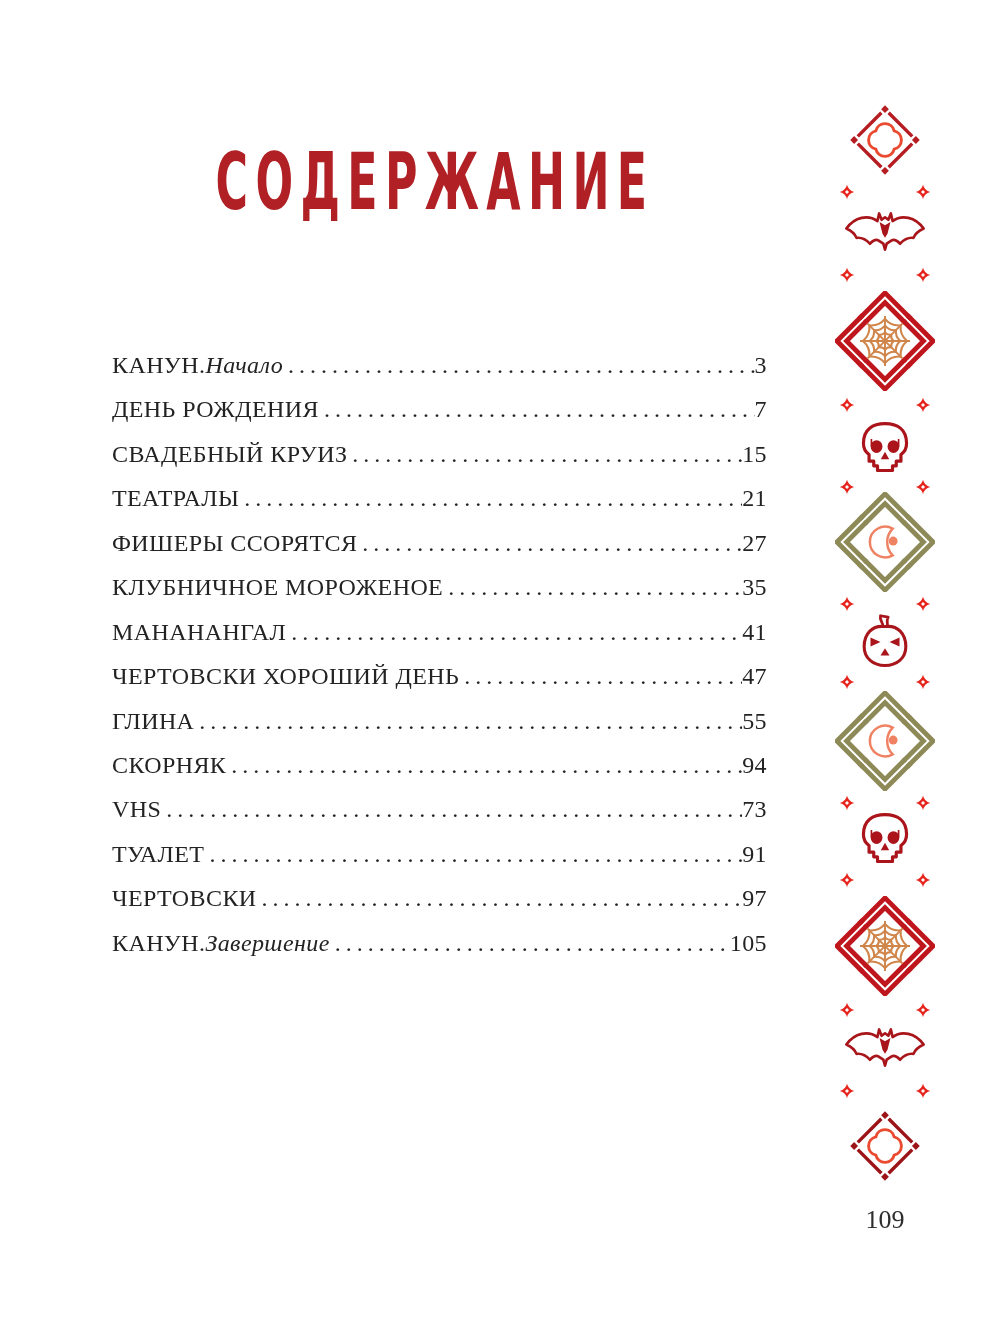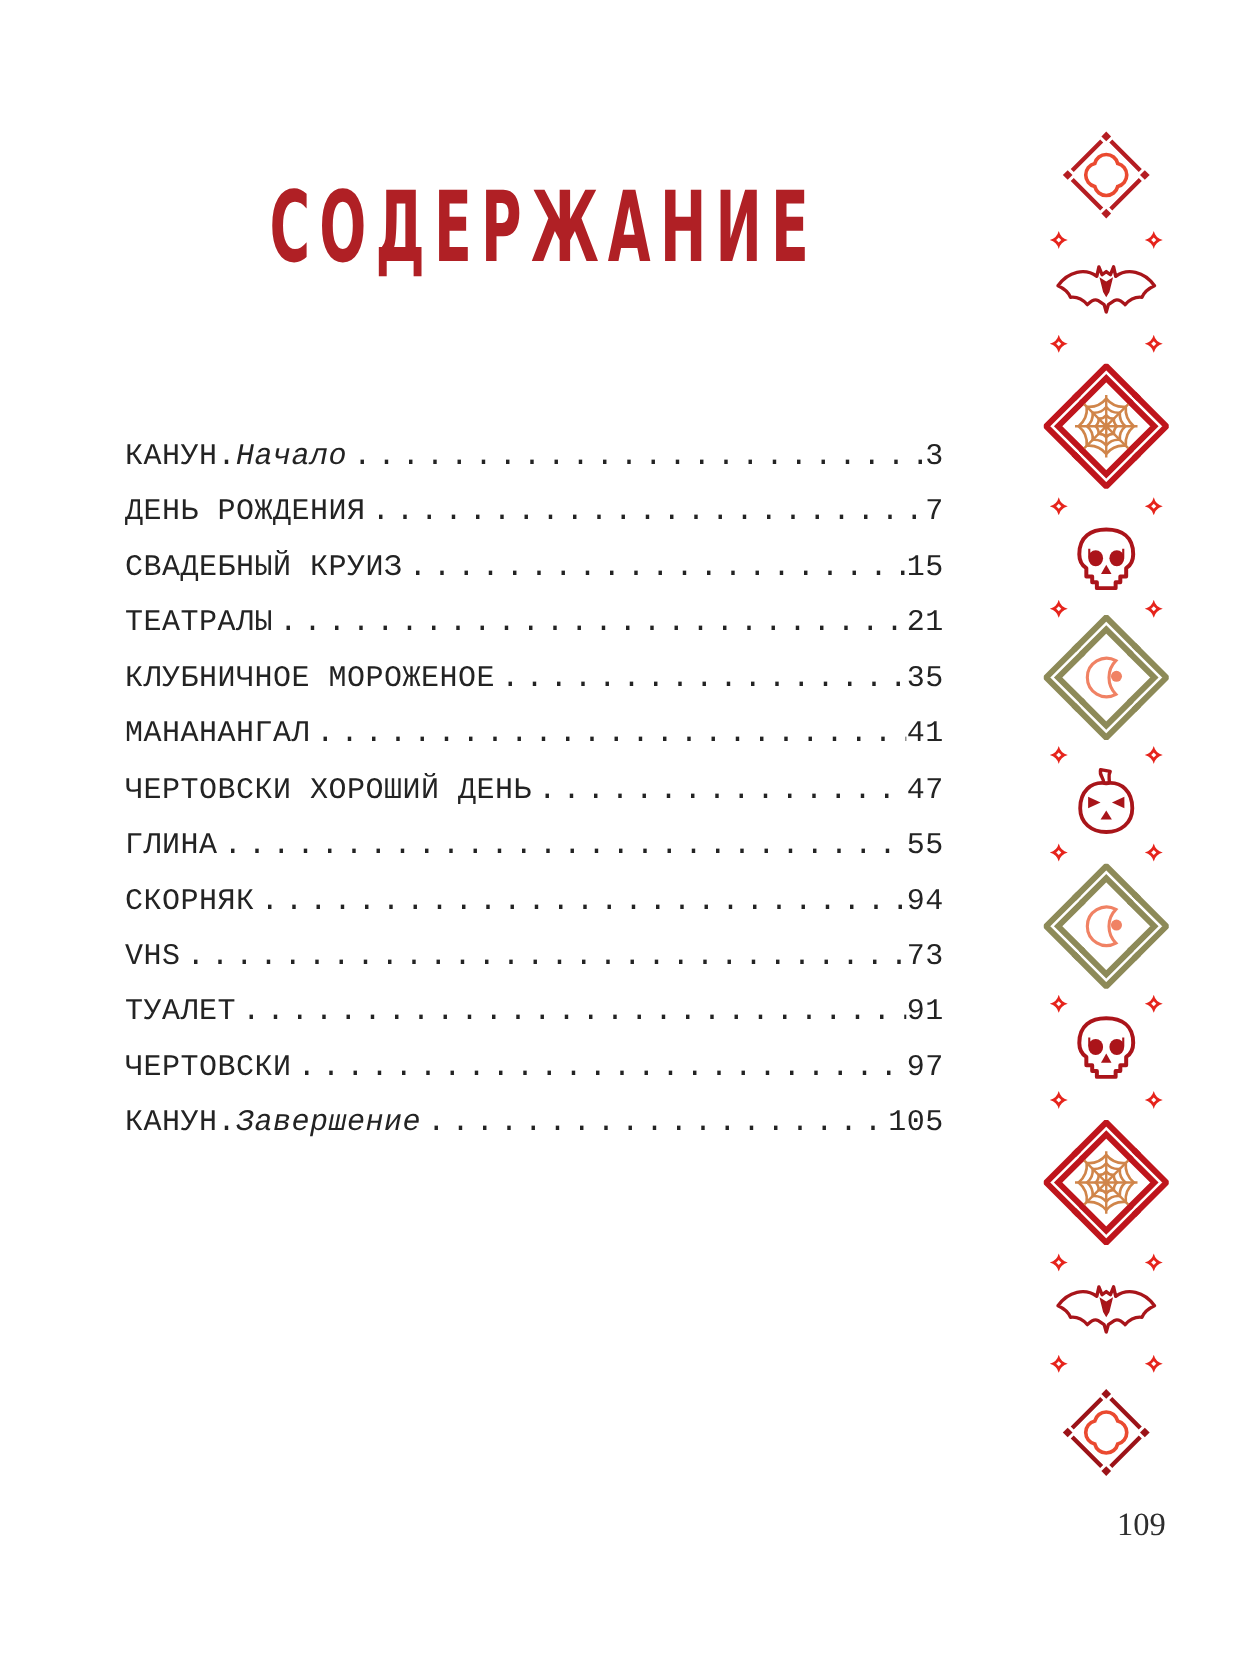--- a/index.html
+++ b/index.html
@@ -22,21 +22,21 @@
     letter-spacing:9px;
     color:#b02025;
     transform:scale(0.82,1.45);
     transform-origin:center top;
     white-space:nowrap;
   }
 
   
   .toc {
     position:absolute;
-    left:100px; top:352px; width:655px;font-family:Liberation Mono, monospace;
+    left:112px; top:352px; width:655px;
   }
   .toc-row {
     display:flex;
     align-items:baseline;
     height:44.45px;
     font-size:24px;
     color:#232323;
     letter-spacing:0.4px;
     white-space:nowrap;
   }
@@ -67,21 +67,21 @@
     transform:translate(-50%,-50%);
     display:flex;
     align-items:center;
   }
   .decor-item.pair { gap:60px; }
   .decor-item svg { display:block; }
 
   
   .folio {
     position:absolute;
-    left:883px; top:1205px; width:60px;
+    left:855px; top:1205px; width:60px;
     text-align:center;
     font-size:26px;
     color:#2e2e2e;
   }
 
   .defs-svg { position:absolute; width:0; height:0; overflow:hidden; }
 </style>
 </head>
 <body>
 
@@ -181,20 +181,26 @@
     <span class="toc-page">15</span>
   </div>
 
   <div class="toc-row">
     <span class="toc-label">ТЕАТРАЛЫ</span>
     <span class="toc-italic"></span>
     <span class="toc-dots"></span>
     <span class="toc-page">21</span>
   </div>
 
+  <div class="toc-row">
+    <span class="toc-label">ФИШЕРЫ ССОРЯТСЯ</span>
+    <span class="toc-italic"></span>
+    <span class="toc-dots"></span>
+    <span class="toc-page">27</span>
+  </div>
 
   <div class="toc-row">
     <span class="toc-label">КЛУБНИЧНОЕ МОРОЖЕНОЕ</span>
     <span class="toc-italic"></span>
     <span class="toc-dots"></span>
     <span class="toc-page">35</span>
   </div>
 
   <div class="toc-row">
     <span class="toc-label">МАНАНАНГАЛ</span>

